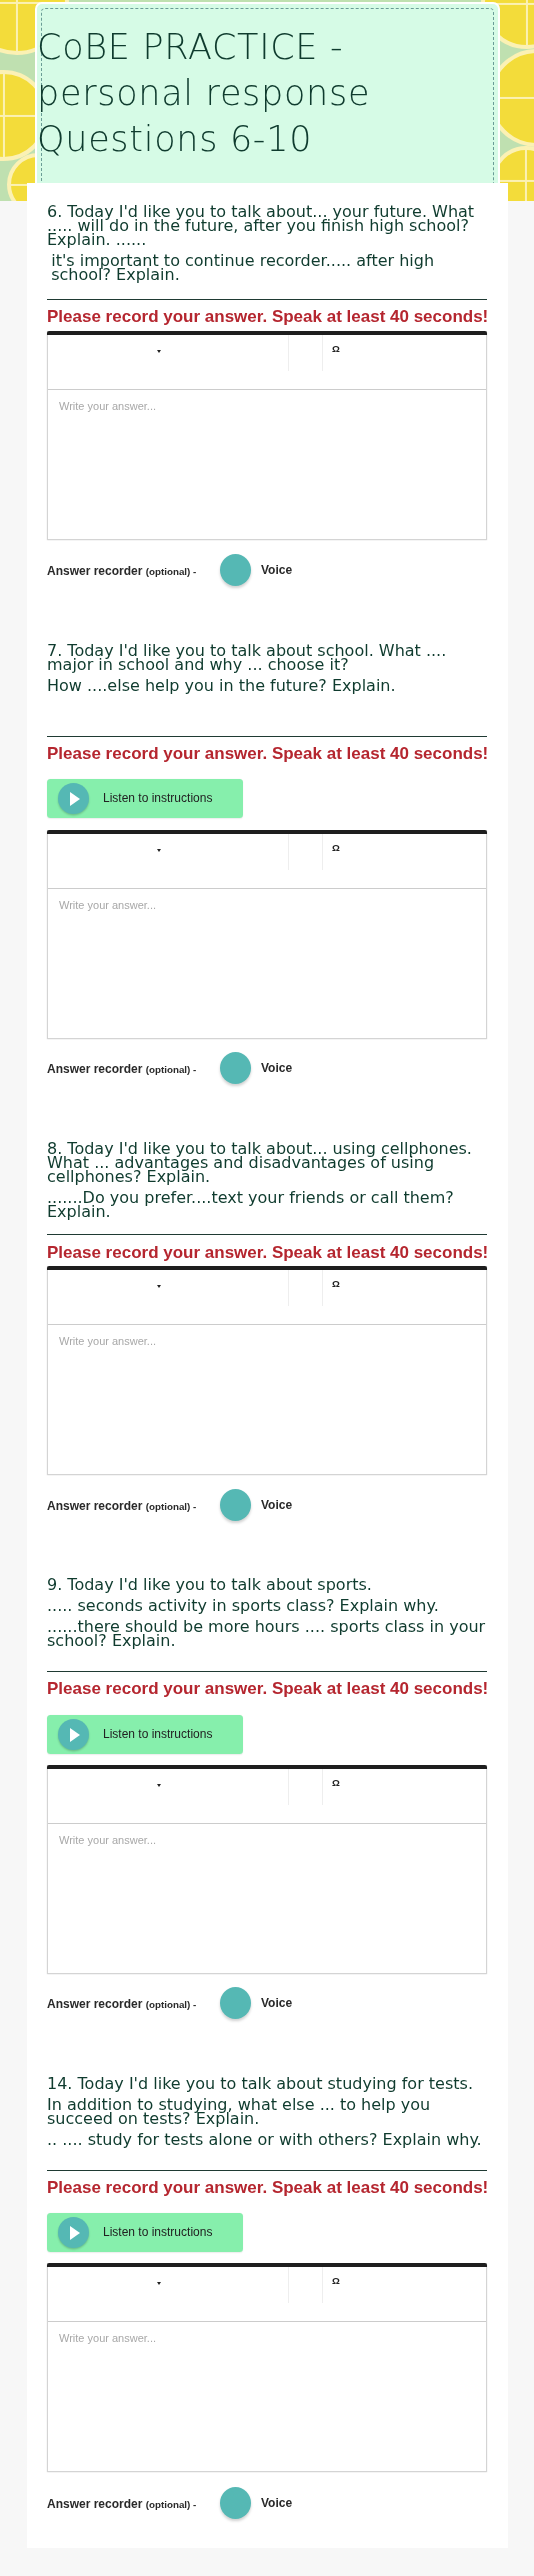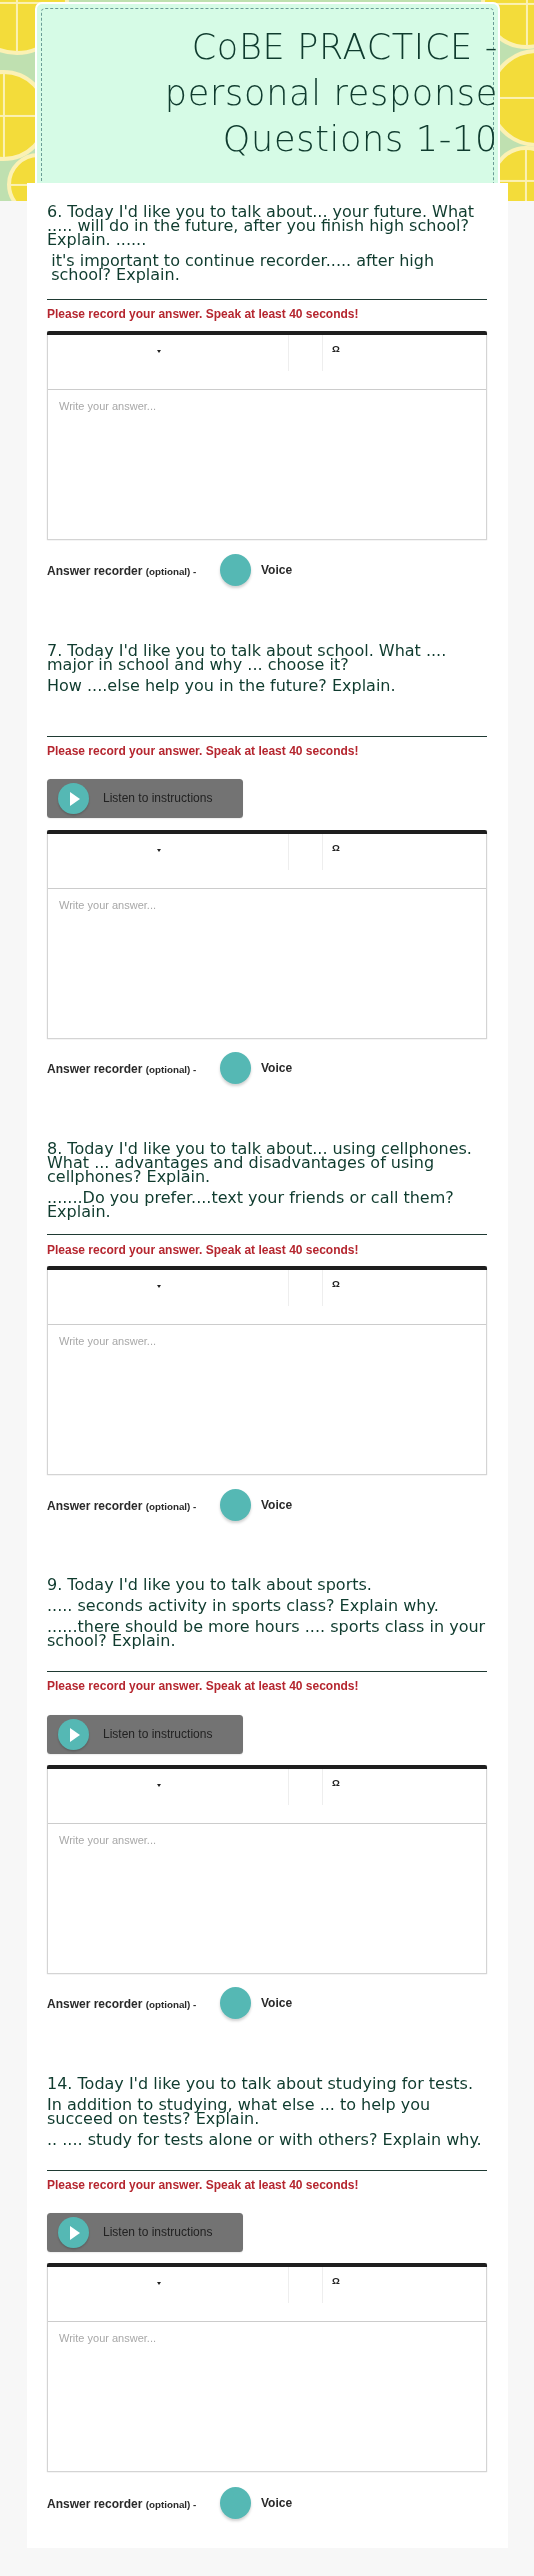--- a/index.html
+++ b/index.html
@@ -31,42 +31,42 @@
     position:absolute; left:35px; top:2.1px; width:465px; height:188px;
     background:#d6fbe6; border:2.1px solid #ffffff; border-radius:7px;
     box-sizing:border-box;
   }
   .header-dash {
     position:absolute; left:4.2px; top:4.2px; right:4.2px; bottom:0;
     border:1.4px dashed #6a9c96; border-bottom:none; border-radius:4.2px 4.2px 0 0;
   }
   .header-title {
     position:absolute; left:0; right:0; top:19.5px;
-    text-align:right; color:#0f3b2e;
+    text-align:left; color:#0f3b2e;
     font-family:"DejaVu Sans", sans-serif; font-weight:200;
-    font-size:35px; line-height:46px; letter-spacing:0.7px;padding-left:8px;
+    font-size:35px; line-height:46px; letter-spacing:0.7px;
   }
   .card {
     position:absolute; left:26.5px; top:183px; width:481px; height:2365px;
     background:#ffffff;
   }
   .q-text {
     position:absolute; left:47px; width:440px;
     color:#0f3b2e; font-family:"DejaVu Sans", sans-serif;
     font-size:16px; line-height:14px;
   }
   .q-text p { margin:0 0 7px 0; }
   .rule { position:absolute; left:47px; width:440px; height:1.4px; background:#1f3a33; }
   .warn {
     position:absolute; left:47px; color:#b5262f; font-weight:bold;
-    font-size:12px; font-family:"Liberation Sans", sans-serif;
+    font-size:17px; font-family:"Liberation Sans", sans-serif;
   }
   .listen {
     position:absolute; left:47px; width:196px; height:39px;
-    background:#737373; border-radius:3.5px;
+    background:#86efac; border-radius:3.5px;
     box-shadow:0 0.7px 1.4px rgba(0,0,0,0.08);
   }
   .listen .play {
     position:absolute; left:11px; top:4.2px; width:31px; height:31px; border-radius:50%;
     background:#55b8b4; box-shadow:0 1.4px 2.1px rgba(0,0,0,0.2);
   }
   .listen .play::after {
     content:""; position:absolute; left:12px; top:8.4px;
     border-left:10.4px solid #ffffff; border-top:7px solid transparent; border-bottom:7px solid transparent;
   }
@@ -116,21 +116,21 @@
   <div class="lemon" style="left:481px;top:-42px;width:91px;height:91px;"></div>
   <div class="lemon" style="left:488px;top:49px;width:98px;height:98px;"></div>
   <div class="lemon" style="left:491px;top:146px;width:70px;height:70px;"></div>
 </div>
 
 <div class="header-box">
   <div class="header-dash"></div>
   <div class="header-title">
     <div>CoBE PRACTICE -</div>
     <div>personal response</div>
-    <div>Questions 1-10</div>
+    <div>Questions 6-10</div>
   </div>
 </div>
 
 <div class="card"></div>
 
 <div class="q-text" style="top:205px;">
   <p>6. Today I'd like you to talk about... your future. What ..... will do in the future, after you finish high school? Explain. ......</p>
   <p style="padding-left:4.2px;">it's important to continue recorder..... after high school? Explain.</p>
 </div>
 <div class="rule" style="top:299px;"></div>

